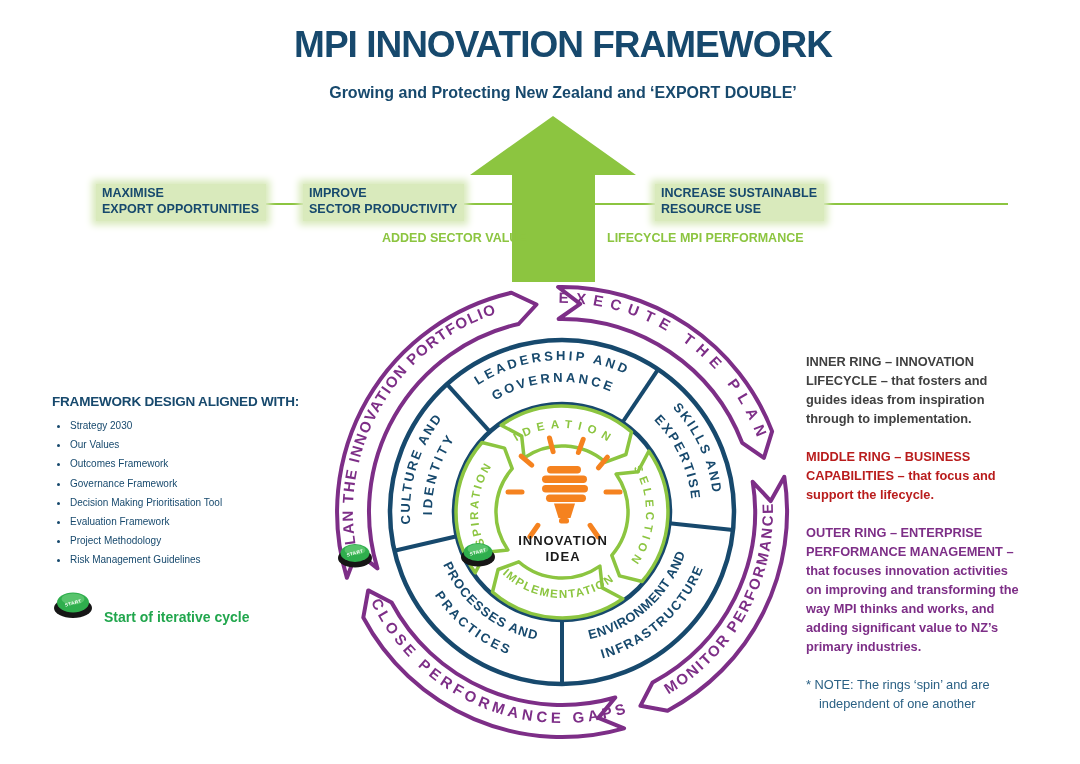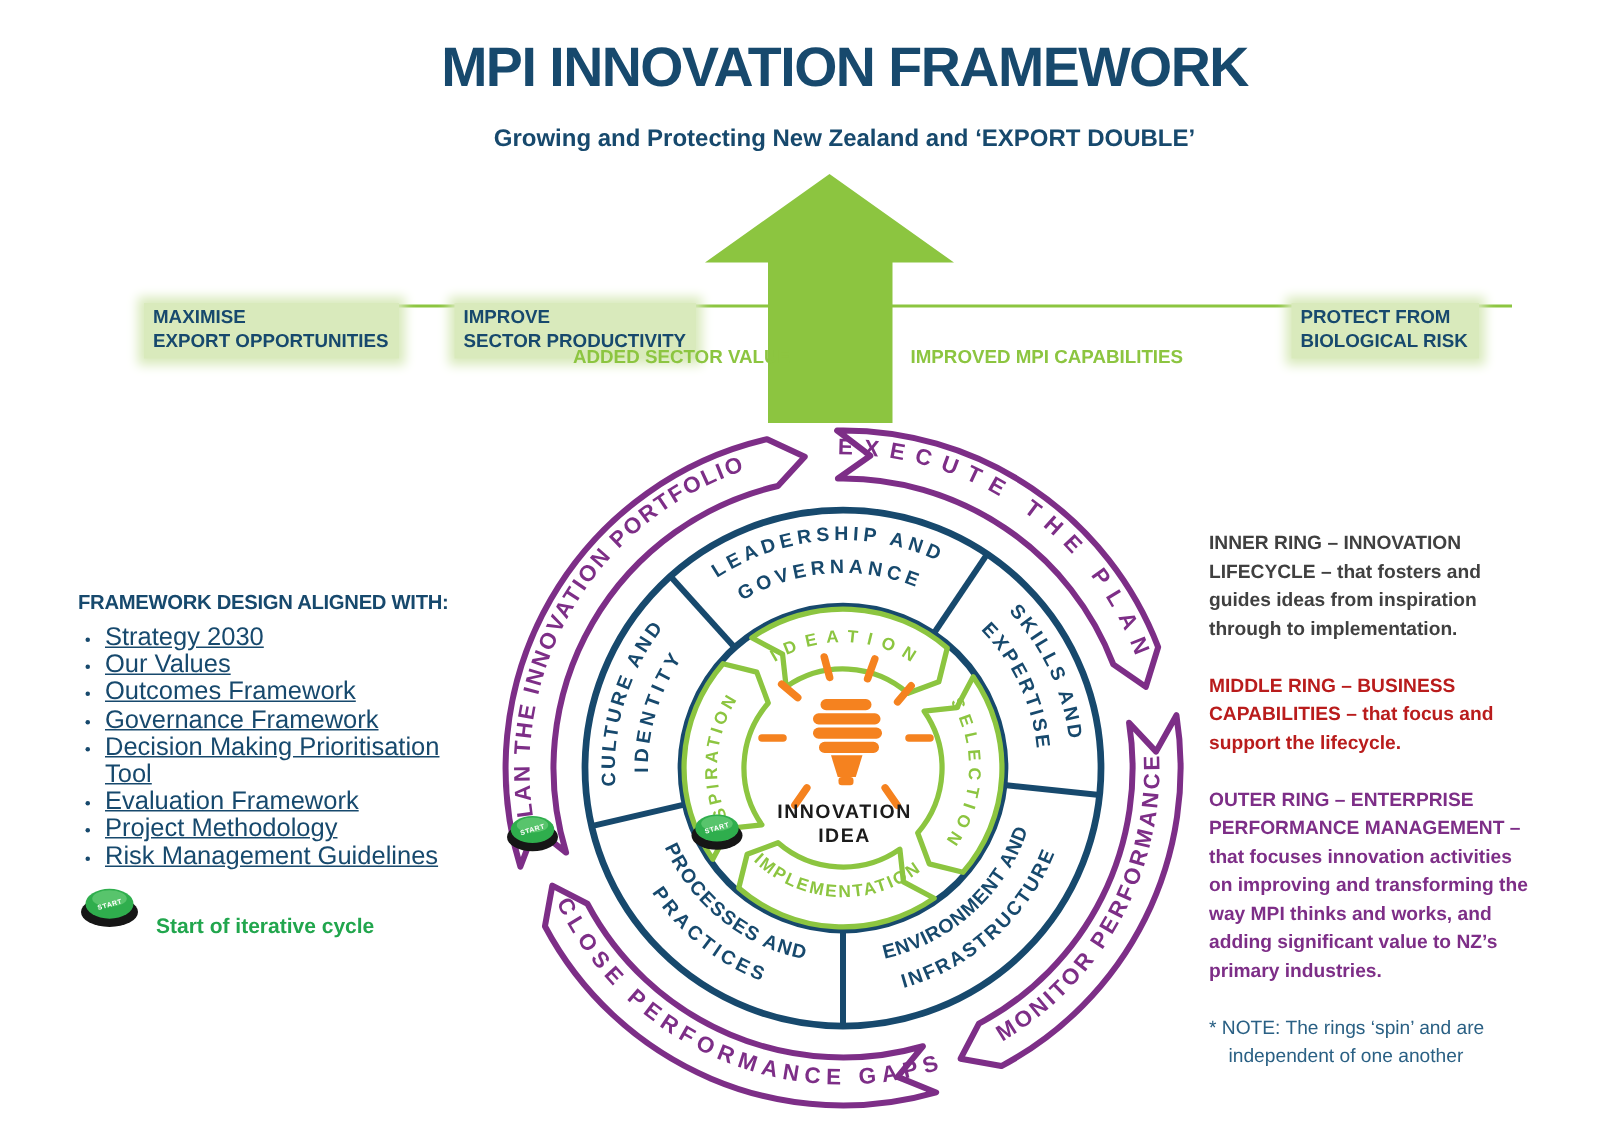--- a/index.html
+++ b/index.html
@@ -8,31 +8,31 @@
   
   .title{position:absolute;left:0;right:0;top:24px;margin:0;text-align:center;
          transform:translateX(23px);font-size:37px;font-weight:bold;letter-spacing:-1px;
          color:#17496d;}
   .subtitle{position:absolute;left:0;right:0;top:84px;text-align:center;transform:translateX(23px);
             font-size:16px;font-weight:bold;color:#17496d;}
   
   .goals-line{position:absolute;left:100px;top:203px;width:908px;height:2px;background:#8cc540;}
   .goal{position:absolute;top:184px;padding:2px 7px 4px 6px;background:#d9eabc;
         box-shadow:0 0 7px 4px #d9eabc;color:#17496d;font-size:12.5px;font-weight:bold;
-        line-height:15.5px;white-space:nowrap;margin-top:18px;}
+        line-height:15.5px;white-space:nowrap;}
   .goal span{display:block;}
   .g1{left:96px;} .g2{left:303px;} .g3{left:655px;} .g4{left:861px;}
   .cap{position:absolute;top:231px;font-size:12.5px;font-weight:bold;color:#8cc540;white-space:nowrap;}
   .cap1{left:382px;} .cap2{left:607px;}
   .up-arrow{position:absolute;left:466px;top:112px;}
   
   .left-panel{position:absolute;left:52px;top:394px;width:272px;color:#17496d;}
   .lp-head{font-size:13.5px;font-weight:bold;margin-bottom:7px;letter-spacing:-.2px;}
   .left-panel ul{margin:0;padding:0 0 0 18px;}
-  .left-panel li{font-size:17px;line-height:18.2px;list-style-type:disc;text-decoration:underline;}
+  .left-panel li{font-size:10px;line-height:18.2px;list-style-type:disc;}
   .left-panel li::marker{color:#17496d;font-size:11px;}
   .legend{position:absolute;left:52px;top:581px;display:flex;align-items:center;}
   .legend-label{color:#21a64d;font-size:14px;font-weight:bold;margin-left:10px;margin-top:28px;}
   
   .right-panel{position:absolute;left:806px;top:352px;width:216px;}
   .right-panel p{margin:0 0 19px 0;font-size:12.8px;line-height:19px;font-weight:bold;}
   .rp-green{color:#404040;} .rp-navy{color:#b91c1c;} .rp-purple{color:#7d2e87;}
   .note{color:#2a6084;font-weight:normal !important;padding-left:13px;text-indent:-13px;
         margin-top:14px !important;width:200px;}
   
@@ -63,27 +63,27 @@
   </svg>
 
   <div class="goal g1">
     <span>MAXIMISE</span>
     <span>EXPORT OPPORTUNITIES</span>
   </div>
   <div class="goal g2">
     <span>IMPROVE</span>
     <span>SECTOR PRODUCTIVITY</span>
   </div>
-  <div class="goal g4">
-    <span>PROTECT FROM</span>
-    <span>BIOLOGICAL RISK</span>
+  <div class="goal g3">
+    <span>INCREASE SUSTAINABLE</span>
+    <span>RESOURCE USE</span>
   </div>
 
   <div class="cap cap1">ADDED SECTOR VALUE</div>
-  <div class="cap cap2">IMPROVED MPI CAPABILITIES</div>
+  <div class="cap cap2">LIFECYCLE MPI PERFORMANCE</div>
 
   <div class="left-panel">
     <div class="lp-head">FRAMEWORK DESIGN ALIGNED WITH:</div>
     <ul>
       <li>Strategy 2030</li>
       <li>Our Values</li>
       <li>Outcomes Framework</li>
       <li>Governance Framework</li>
       <li>Decision Making Prioritisation Tool</li>
       <li>Evaluation Framework</li>

